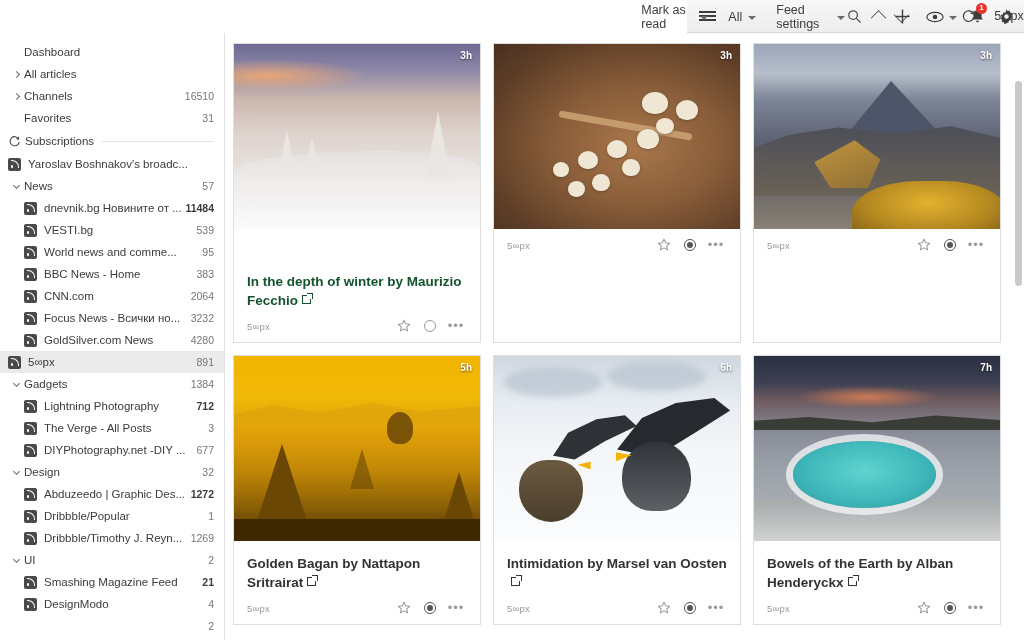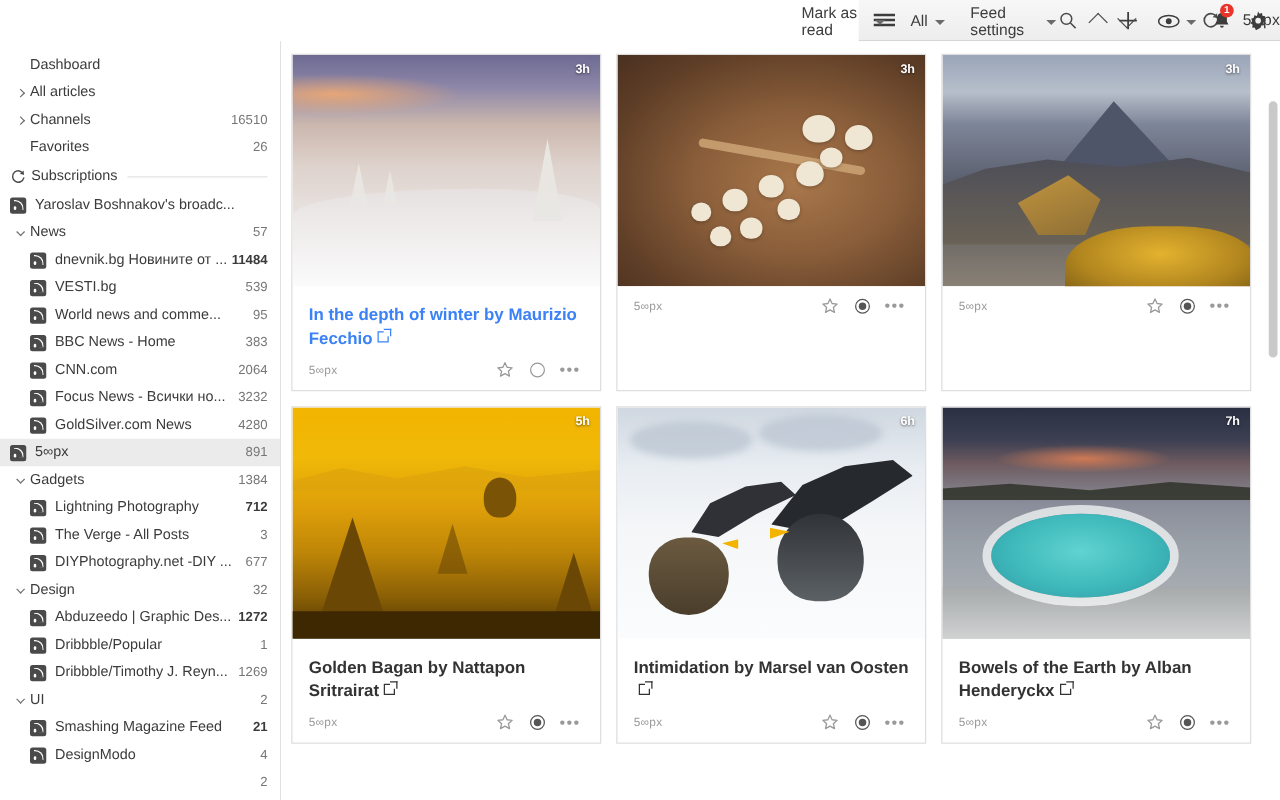--- a/index.html
+++ b/index.html
@@ -102,21 +102,21 @@
   }
   .thumb { width: 100%; height: 185px; position: relative; overflow: hidden; }
   .time-badge {
     position: absolute; top: 6px; right: 8px;
     font-size: 10px; font-weight: bold; color: #ffffff;
     text-shadow: 0 1px 2px rgba(0,0,0,.55);
     margin-left: 40px;
   }
   .card-body { padding: 13px 13px 0 13px; flex: 1; }
   .card-title { font-size: 13.5px; font-weight: bold; line-height: 19px; color: #333333; }
-  .card-title.read { color: #3b82f6; font-weight: bold; }
+  .card-title.read { color: #14532d; font-weight: bold; margin-top: 30px; }
   .ext { display: inline-block; width: 9px; height: 9px; border: 1.3px solid currentColor; position: relative; margin-left: 4px; vertical-align: 1px; }
   .ext::after { content:""; position:absolute; right:-3px; top:-3px; width:5px; height:5px; border-top:1.3px solid currentColor; border-right:1.3px solid currentColor; background: #fff; }
   .card-foot {
     height: 32px; display: flex; align-items: center;
     padding: 0 11px 0 13px;
   }
   .src { font-size: 9.5px; color: #9a9a9a; flex: 1; letter-spacing: .2px; }
   .act { width: 26px; height: 26px; display: flex; align-items: center; justify-content: center; color: #9a9a9a; cursor: default; }
   .dots { font-size: 13px; letter-spacing: 1px; color: #9a9a9a; line-height: 8px; }
   .ring { width: 12px; height: 12px; border-radius: 50%; border: 1.6px solid #9a9a9a; }
@@ -263,21 +263,21 @@
               <span class="tw-arrow right"></span>
             </span>
             <span class="nav-label">All articles</span>
             <span class="nav-count">16510</span>
           </div>
           <div class="nav-row indent-1">
             <span class="twisty">
               <span class="tw-arrow right"></span>
             </span>
             <span class="nav-label">Channels</span>
-            <span class="nav-count">26</span>
+            <span class="nav-count">31</span>
           </div>
           <div class="nav-row indent-1">
             <span class="twisty"></span>
             <span class="nav-label">Favorites</span>
             <span class="nav-count"></span>
           </div>
         </div>
       <div class="refresh-row">
         <svg width="13" height="13" viewBox="0 0 16 16">
             <path d="M13.2 5.2A5.6 5.6 0 1 0 13.6 9" fill="none" stroke="#4a4a4a" stroke-width="1.4" stroke-linecap="round"></path>

